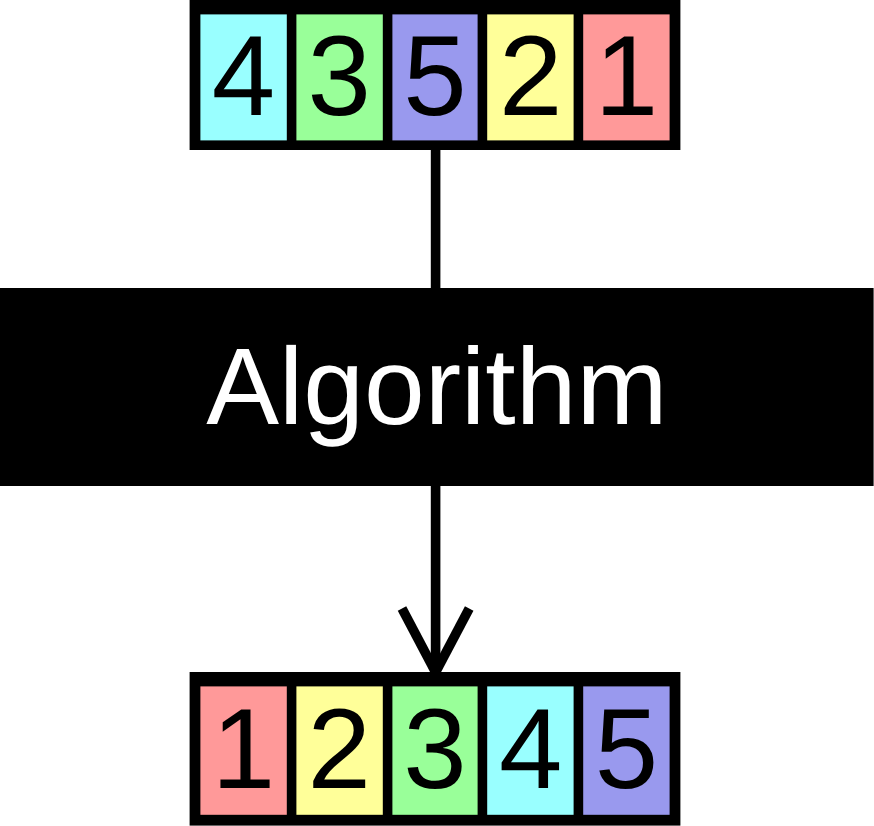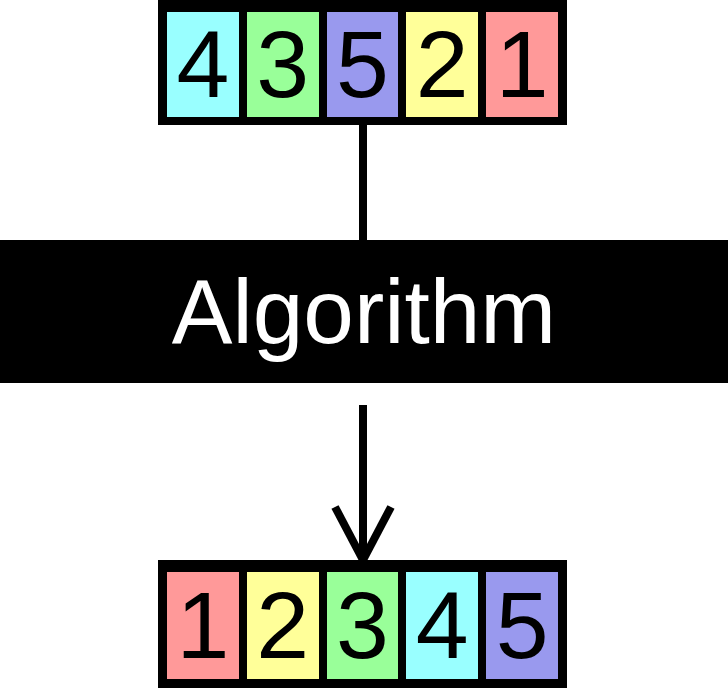--- a/index.html
+++ b/index.html
@@ -48,21 +48,21 @@
     top: 125px;
     width: 8px;
     height: 115px;
     background: #000000;
   }
   #banner {
     position: absolute;
     left: 0;
     top: 240px;
     width: 728px;
-    height: 143px;
+    height: 165px;
     background: #000000;
     color: #FFFFFF;
     display: flex;
     align-items: center;
     justify-content: center;
     font-size: 91px;
     line-height: 1;
   }
   #arrow-svg {
     position: absolute;

